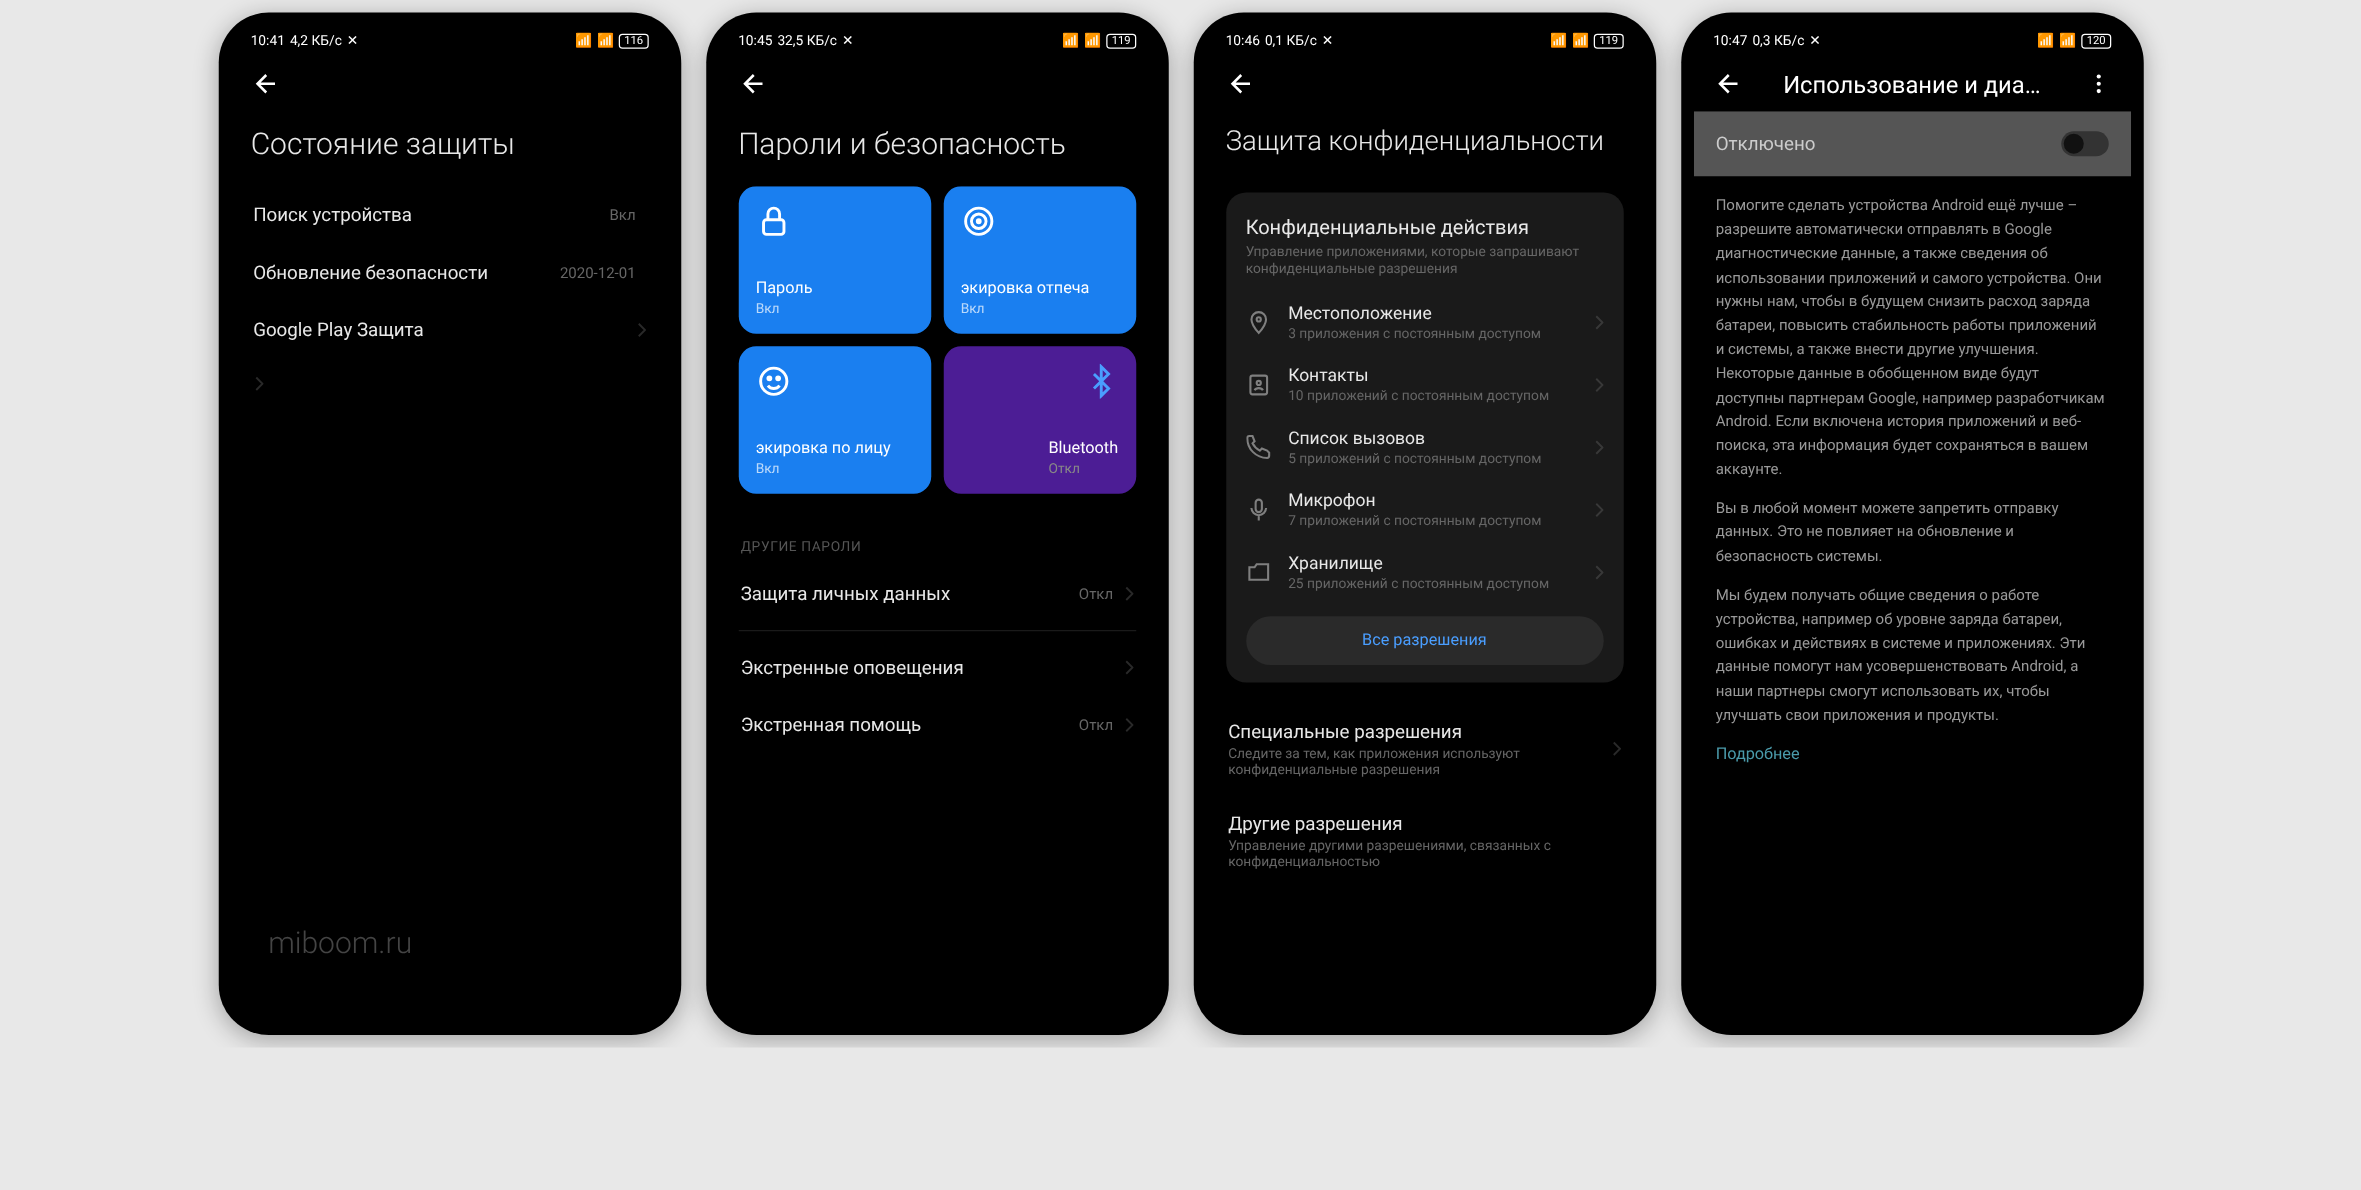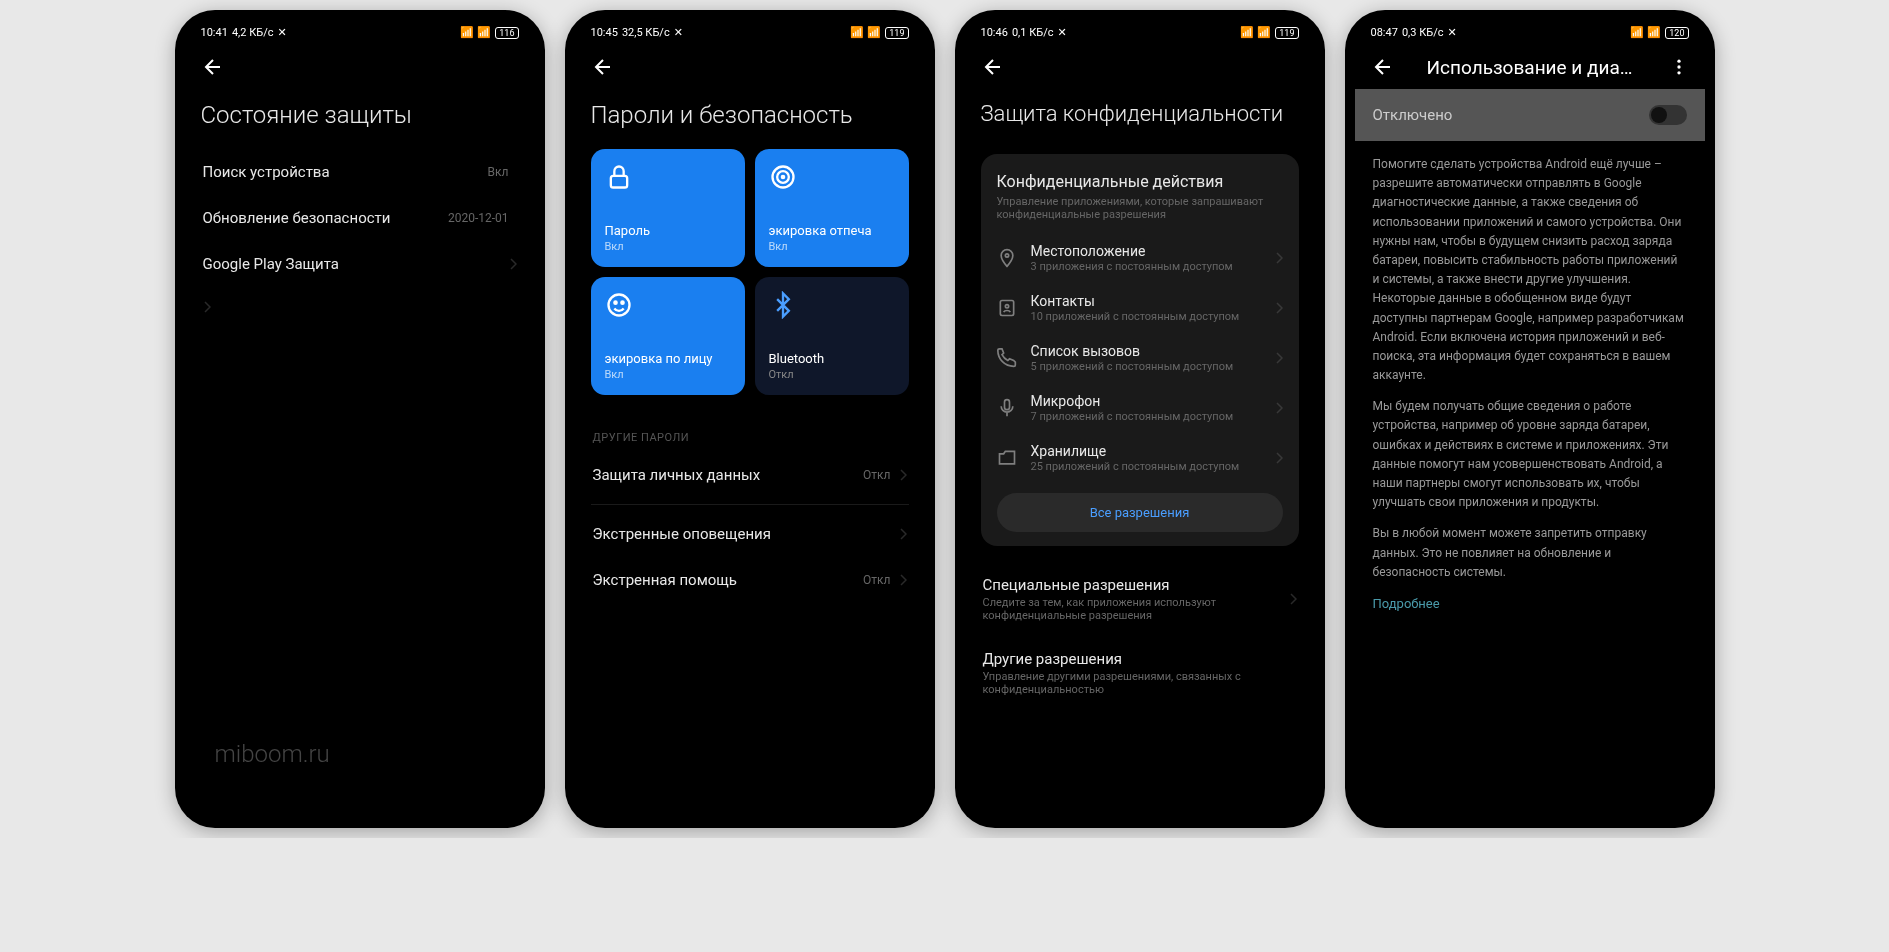--- a/index.html
+++ b/index.html
@@ -106,21 +106,21 @@
 .tile {
   border-radius: 14px;
   padding: 14px;
   height: 118px;
   display: flex;
   flex-direction: column;
   justify-content: space-between;
   cursor: pointer;
 }
 .tile-blue { background: #1a7ff0; }
-.tile-dark { background: #0f172a; }
+.tile-dark { background: #4c1d95; align-items: flex-end; }
 .tile-icon {
   width: 28px;
   height: 28px;
 }
 .tile-label {
   font-size: 13px;
   color: #fff;
   white-space: nowrap;
   overflow: hidden;
 }
@@ -501,21 +501,21 @@
         </div>
       </div>
     </div>
   </div>
 </div>
 
 <div class="phone">
   <div class="screen">
     <div class="status-bar">
       <div class="status-left">
-        <span>08:47</span>
+        <span>10:47</span>
         <span>0,3 КБ/с</span>
         <span>✕</span>
       </div>
       <div class="status-right">
         <span>📶</span>
         <span>📶</span>
         <span class="battery-box">120</span>
       </div>
     </div>
     <div class="header">
@@ -529,19 +529,19 @@
           <circle cx="12" cy="19" r="2"></circle>
         </svg>
     </div>
     <div class="content">
       <div class="toggle-row">
         <span class="toggle-label">Отключено</span>
         <div class="toggle"></div>
       </div>
       <div class="body-text">
         <p>Помогите сделать устройства Android ещё лучше – разрешите автоматически отправлять в Google диагностические данные, а также сведения об использовании приложений и самого устройства. Они нужны нам, чтобы в будущем снизить расход заряда батареи, повысить стабильность работы приложений и системы, а также внести другие улучшения. Некоторые данные в обобщенном виде будут доступны партнерам Google, например разработчикам Android. Если включена история приложений и веб-поиска, эта информация будет сохраняться в вашем аккаунте.</p>
+        <p>Вы в любой момент можете запретить отправку данных. Это не повлияет на обновление и безопасность системы.</p>
         <p>Мы будем получать общие сведения о работе устройства, например об уровне заряда батареи, ошибках и действиях в системе и приложениях. Эти данные помогут нам усовершенствовать Android, а наши партнеры смогут использовать их, чтобы улучшать свои приложения и продукты.</p>
-        <p>Вы в любой момент можете запретить отправку данных. Это не повлияет на обновление и безопасность системы.</p>
         <span class="link">Подробнее</span>
       </div>
     </div>
   </div>
 </div>
 
 </body></html>

